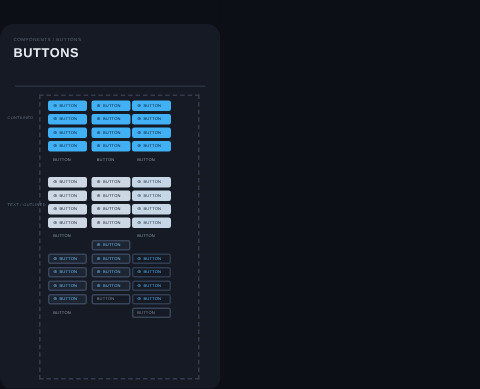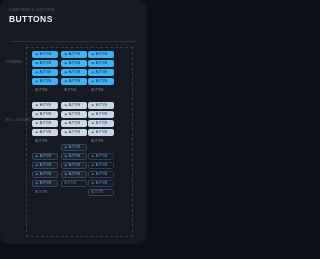--- a/index.html
+++ b/index.html
@@ -9,21 +9,21 @@
     font-family: "Liberation Sans", sans-serif;
     overflow: hidden;
   }
   #page {
     position: relative;
     width: 147px; height: 259px;
     background: #0c0f16;
   }
   .card {
     position: absolute;
-    left: 0; top: 0;
+    left: 0; top: 16px;
     width: 147px; height: 244px;
     background: #151a24;
     border-radius: 9px;
   }
   .header { position: absolute; left: 9px; top: 8px; }
   .breadcrumb {
     font-size: 3px; letter-spacing: .35px;
     color: #5d6777; text-transform: uppercase;
     white-space: nowrap;
   }

